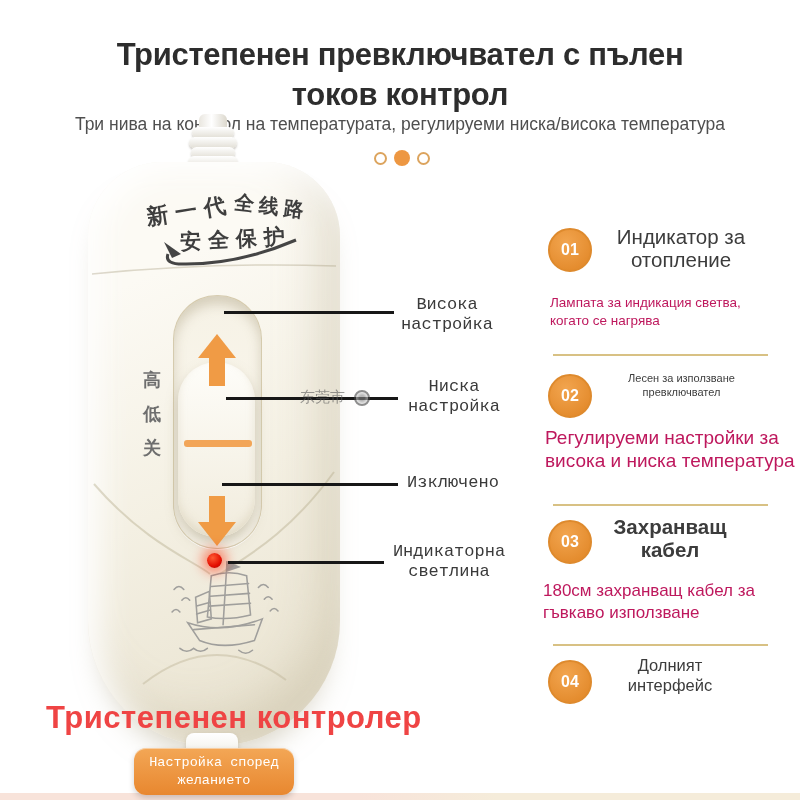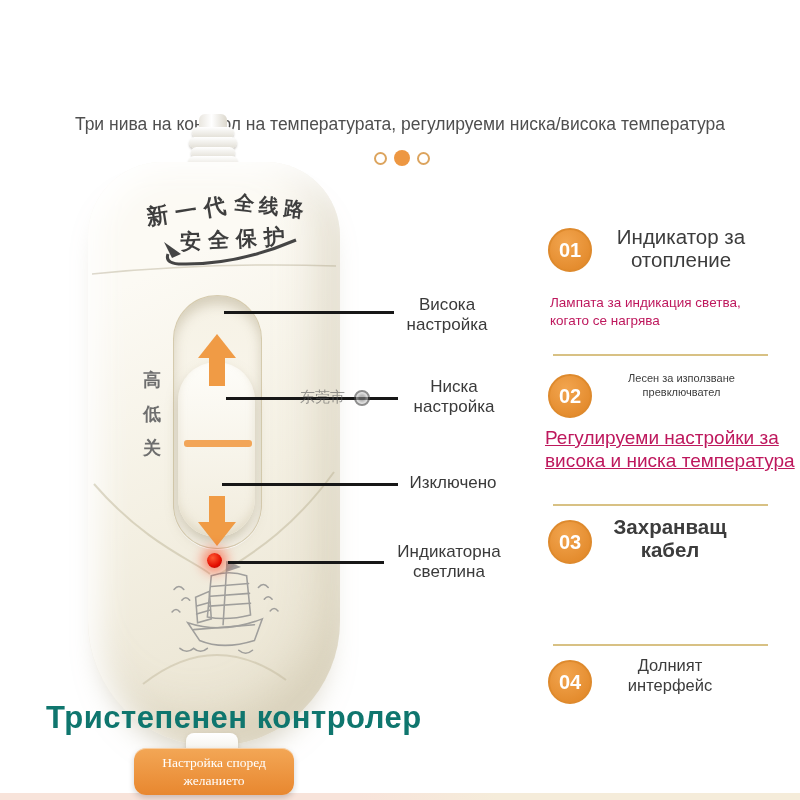--- a/index.html
+++ b/index.html
@@ -72,70 +72,71 @@
 
   .bottom-stub{position:absolute;left:186px;top:733px;width:52px;height:30px;border-radius:8px;z-index:3;
                background:linear-gradient(#ffffff,#eceadf);box-shadow:0 2px 4px rgba(160,150,120,.4);}
 
   
   .callout-line{position:absolute;height:2.5px;background:#171717;z-index:6;}
   .cl1{left:224px;top:311px;width:170px;}
   .cl2{left:226px;top:397px;width:172px;}
   .cl3{left:222px;top:483px;width:176px;}
   .cl4{left:228px;top:561px;width:156px;}
-  .callout-label{position:absolute;color:#3a3a3a;font-size:17px;line-height:1.18;text-align:center;z-index:6;font-weight:500;}
+  .callout-label{position:absolute;color:#3a3a3a;font-size:17px;line-height:1.18;text-align:center;z-index:6;font-weight:500;font-family:Liberation Mono, monospace;}
   .cb1{left:393px;top:295px;width:108px;}
   .cb2{left:398px;top:377px;width:112px;}
   .cb3{left:398px;top:473px;width:110px;}
   .cb4{left:383px;top:542px;width:132px;}
 
   .watermark{position:absolute;left:300px;top:388px;z-index:7;display:flex;align-items:center;gap:9px;opacity:.6;}
   .watermark-text{font-size:15px;color:#5a5a5a;font-family:"DejaVu Serif","Liberation Serif",serif;}
   .watermark-logo{width:12px;height:12px;border-radius:50%;border:2px solid #444;
                   background:radial-gradient(circle,#888 30%,#ddd 70%);}
 
   
   .badge{position:absolute;left:548px;width:44px;height:44px;border-radius:50%;z-index:2;
          background:radial-gradient(circle at 40% 32%,#F2A54F,#E48C2E 75%);
          border:2px solid #DE8A2D;box-sizing:border-box;
          display:flex;align-items:center;justify-content:center;
-         color:#fff;font-size:20px;font-weight:bold;}
+         color:#fff;font-size:16px;font-weight:bold;}
   .b1{top:228px;} .b2{top:374px;} .b3{top:520px;} .b4{top:660px;}
 
   .feat-title{position:absolute;color:#3c3c3c;text-align:center;z-index:2;}
   .ft1{left:596px;top:226px;width:170px;font-size:20.5px;line-height:1.1;font-weight:500;}
   .ft2{left:604px;top:372px;width:155px;font-size:11px;line-height:1.25;font-weight:500;}
   .ft3{left:600px;top:516px;width:140px;font-size:20.5px;line-height:1.1;font-weight:700;text-align:center;}
   .ft4{left:600px;top:656px;width:140px;font-size:16.5px;line-height:1.2;font-weight:500;}
 
   .feat-desc{position:absolute;color:#be185d;text-align:left;z-index:2;}
   .fd1{left:550px;top:294px;width:230px;font-size:13.5px;line-height:1.35;}
-  .fd2{left:545px;top:426px;width:250px;font-size:19px;line-height:1.22;text-decoration:underline;}
+  .fd2{left:545px;top:426px;width:250px;font-size:19px;line-height:1.22;}
   .fd3{left:543px;top:580px;width:255px;font-size:17px;line-height:1.3;}
   .fd4{left:540px;top:718px;width:260px;font-size:17px;line-height:1.3;}
 
   .divider{position:absolute;left:553px;width:215px;height:1.5px;background:#D8C184;}
   .dv1{top:354px;} .dv2{top:504px;} .dv3{top:644px;}
 
   
   .footer-caption{position:absolute;left:46px;top:700px;z-index:4;white-space:nowrap;
-                  font-size:31px;color:#0f766e;font-weight:600;letter-spacing:.5px;}
+                  font-size:31px;color:#ef4444;font-weight:600;letter-spacing:.5px;}
   .cta-button{position:absolute;left:134px;top:748px;width:160px;height:47px;border-radius:12px;z-index:5;
               background:linear-gradient(#F3A756,#E8872F);border:none;cursor:pointer;
               box-shadow:0 3px 6px rgba(0,0,0,.18), inset 0 1px 0 rgba(255,255,255,.45);
               color:#fff;font-size:13.5px;line-height:1.3;text-align:center;
-              font-family:Liberation Serif, serif;}
+              font-family:Liberation Mono, monospace;}
   .bottom-strip{position:absolute;left:0;top:793px;width:800px;height:7px;z-index:1;
                 background:linear-gradient(90deg,#F8E3DA 0%,#F8E3DA 45%,#F5ECDA 62%,#F5ECDA 100%);}
 </style>
 </head>
 <body>
 
 <div class="canvas">
 
+  <h1 class="title">Тристепенен превключвател с пълен токов контрол</h1>
   <p class="subtitle">Три нива на контрол на температурата, регулируеми ниска/висока температура</p>
 
   <div class="dots">
     <span class="dot"></span>
     <span class="dot active"></span>
     <span class="dot"></span>
   </div>
 
   <div>
     <div class="cable-tube"></div>
@@ -227,20 +228,21 @@
   <div class="feat-desc fd1">Лампата за индикация светва, когато се нагрява</div>
   <div class="divider dv1"></div>
 
   <div class="badge b2">02</div>
   <div class="feat-title ft2">Лесен за използване превключвател</div>
   <div class="feat-desc fd2">Регулируеми настройки за висока и ниска температура</div>
   <div class="divider dv2"></div>
 
   <div class="badge b3">03</div>
   <div class="feat-title ft3">Захранващ кабел</div>
+  <div class="feat-desc fd3">180см захранващ кабел за гъвкаво използване</div>
   <div class="divider dv3"></div>
 
   <div class="badge b4">04</div>
   <div class="feat-title ft4">Долният интерфейс</div>
 
   <div class="footer-caption">Тристепенен контролер</div>
   <button class="cta-button">Настройка според желанието</button>
   <div class="bottom-strip"></div>
 
 </div>

